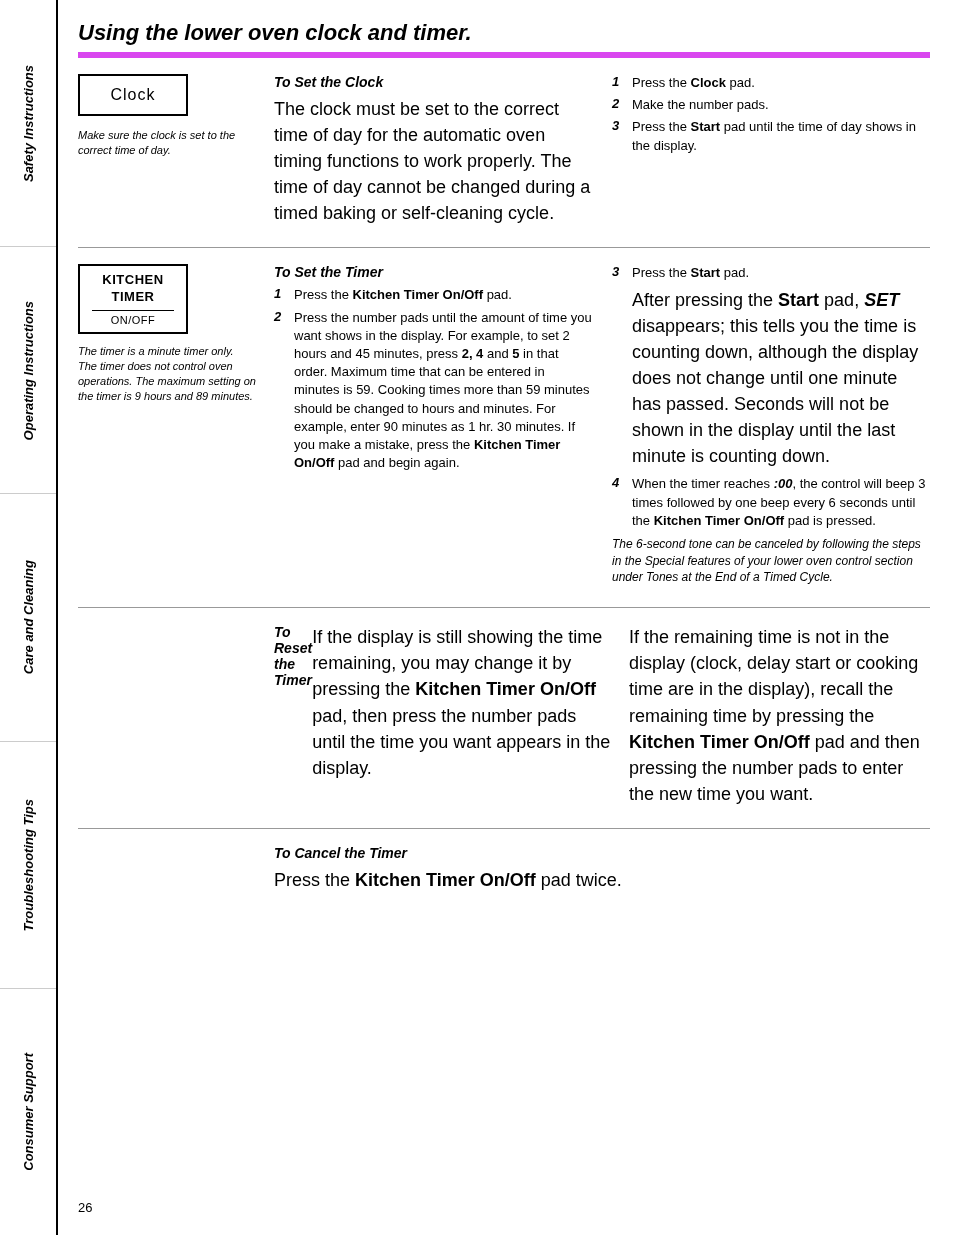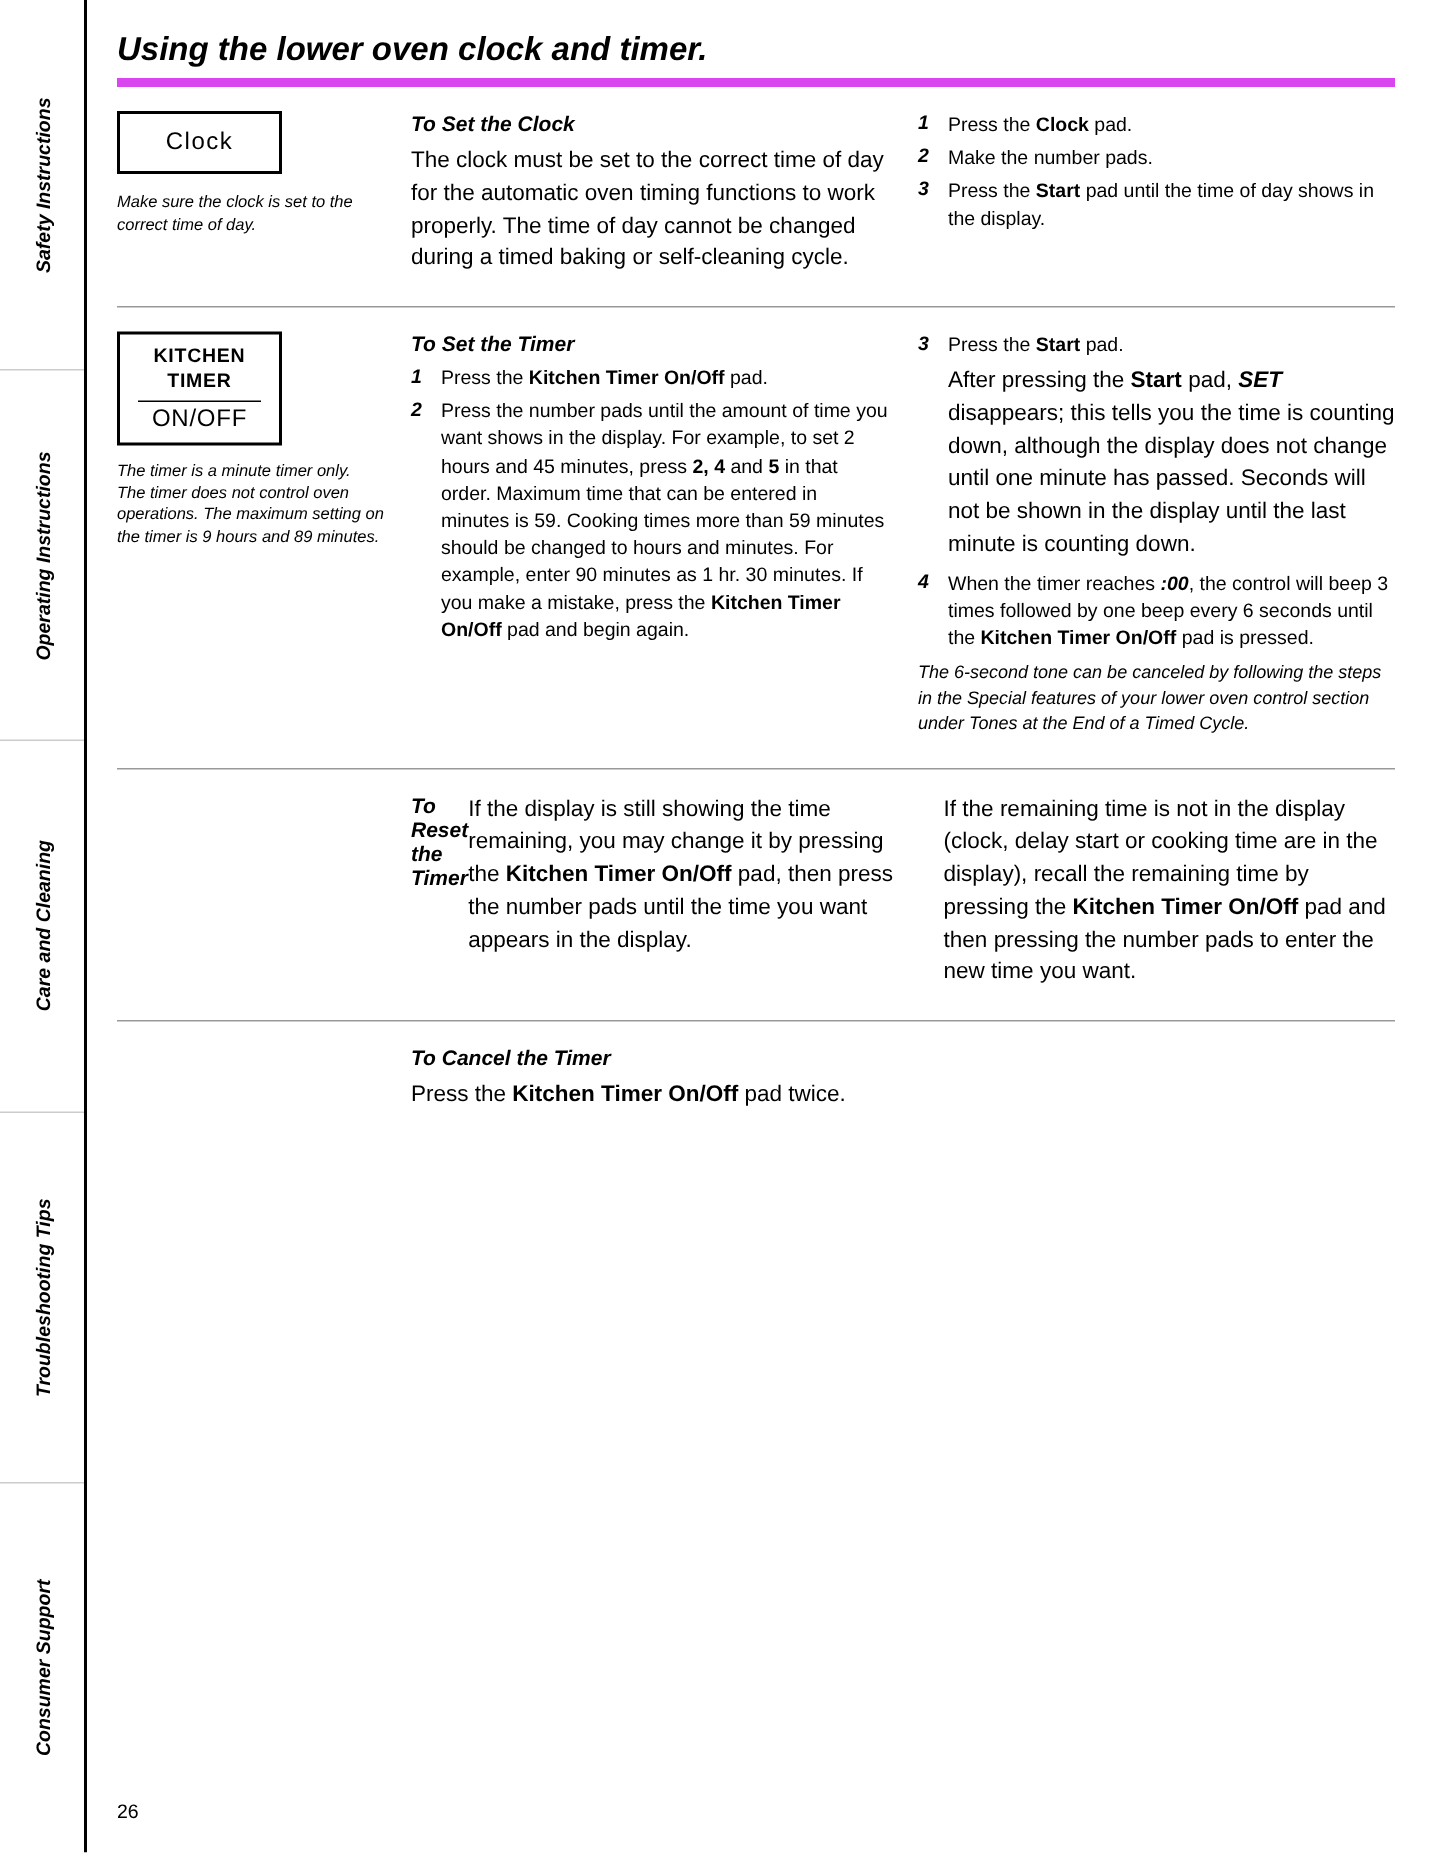--- a/index.html
+++ b/index.html
@@ -113,21 +113,21 @@
     }
     .timer-box-title {
       font-size: 13px;
       font-weight: bold;
       text-align: center;
       line-height: 1.3;
       text-transform: uppercase;
       letter-spacing: 0.5px;
     }
     .timer-box-sub {
-      font-size: 16px;
+      font-size: 11px;
       text-align: center;
       border-top: 1px solid #000;
       margin-top: 4px;
       padding-top: 3px;
       text-transform: uppercase;
       letter-spacing: 0.5px;
     }
     
     .section-heading {
       font-style: italic;
@@ -150,21 +150,21 @@
       margin-right: 6px;
       min-width: 14px;
       flex-shrink: 0;
       font-weight: bold;
     }
     .step-text {
       font-size: 13px;
       line-height: 1.4;
     }
     p {
-      font-size: 15px;
+      font-size: 18px;
       line-height: 1.45;
       margin-bottom: 5px;
     }
     .italic-note {
       font-style: italic;
       font-size: 12px;
       line-height: 1.4;
       margin-top: 6px;
     }
     b, strong {

